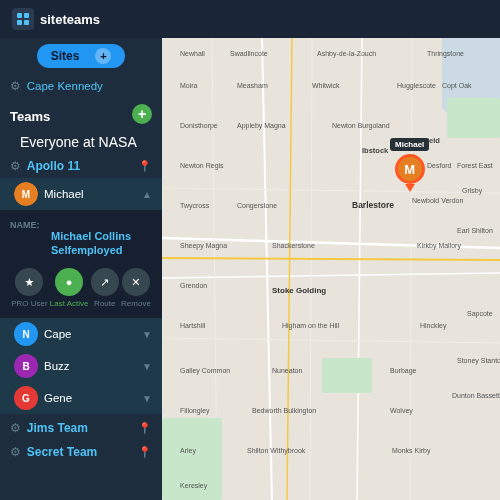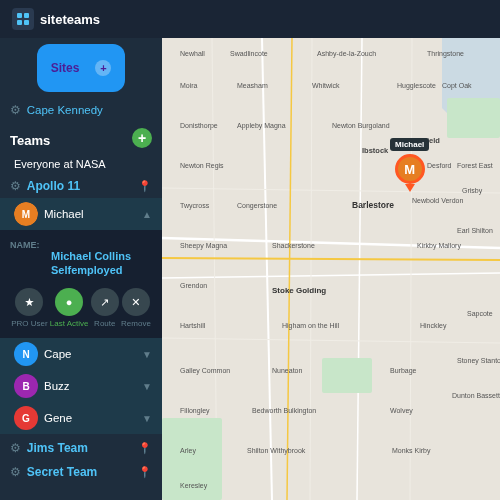--- a/index.html
+++ b/index.html
@@ -57,24 +57,24 @@
     .sites-header {
       background: #1e2d3d;
       padding: 6px 10px;
       display: flex;
       align-items: center;
       justify-content: center;
       gap: 6px;
     }
     .sites-btn {
       background: #2196f3;
-      color: #4c1d95;
+      color: #0f172a;
       border: none;
       border-radius: 12px;
-      padding: 16px 14px;
+      padding: 4px 14px;
       font-size: 12px;
       font-weight: 600;
       cursor: pointer;
       display: flex;
       align-items: center;
       gap: 16px;
     }
     .sites-btn .plus-circle {
       width: 16px;
       height: 16px;
@@ -122,22 +122,22 @@
       align-items: center;
       justify-content: center;
       color: white;
       font-size: 14px;
       font-weight: bold;
       cursor: pointer;
       border: none;
     }
     .everyone-label {
       color: #ffffff;
-      font-size: 11px;
-      padding: 4px 14px;
+      font-size: 14px;
+      padding: 4px 20px;
       font-weight: 500;
     }
     
     .team-group {
       margin-bottom: 2px;
     }
     .team-row {
       display: flex;
       align-items: center;
       justify-content: space-between;

